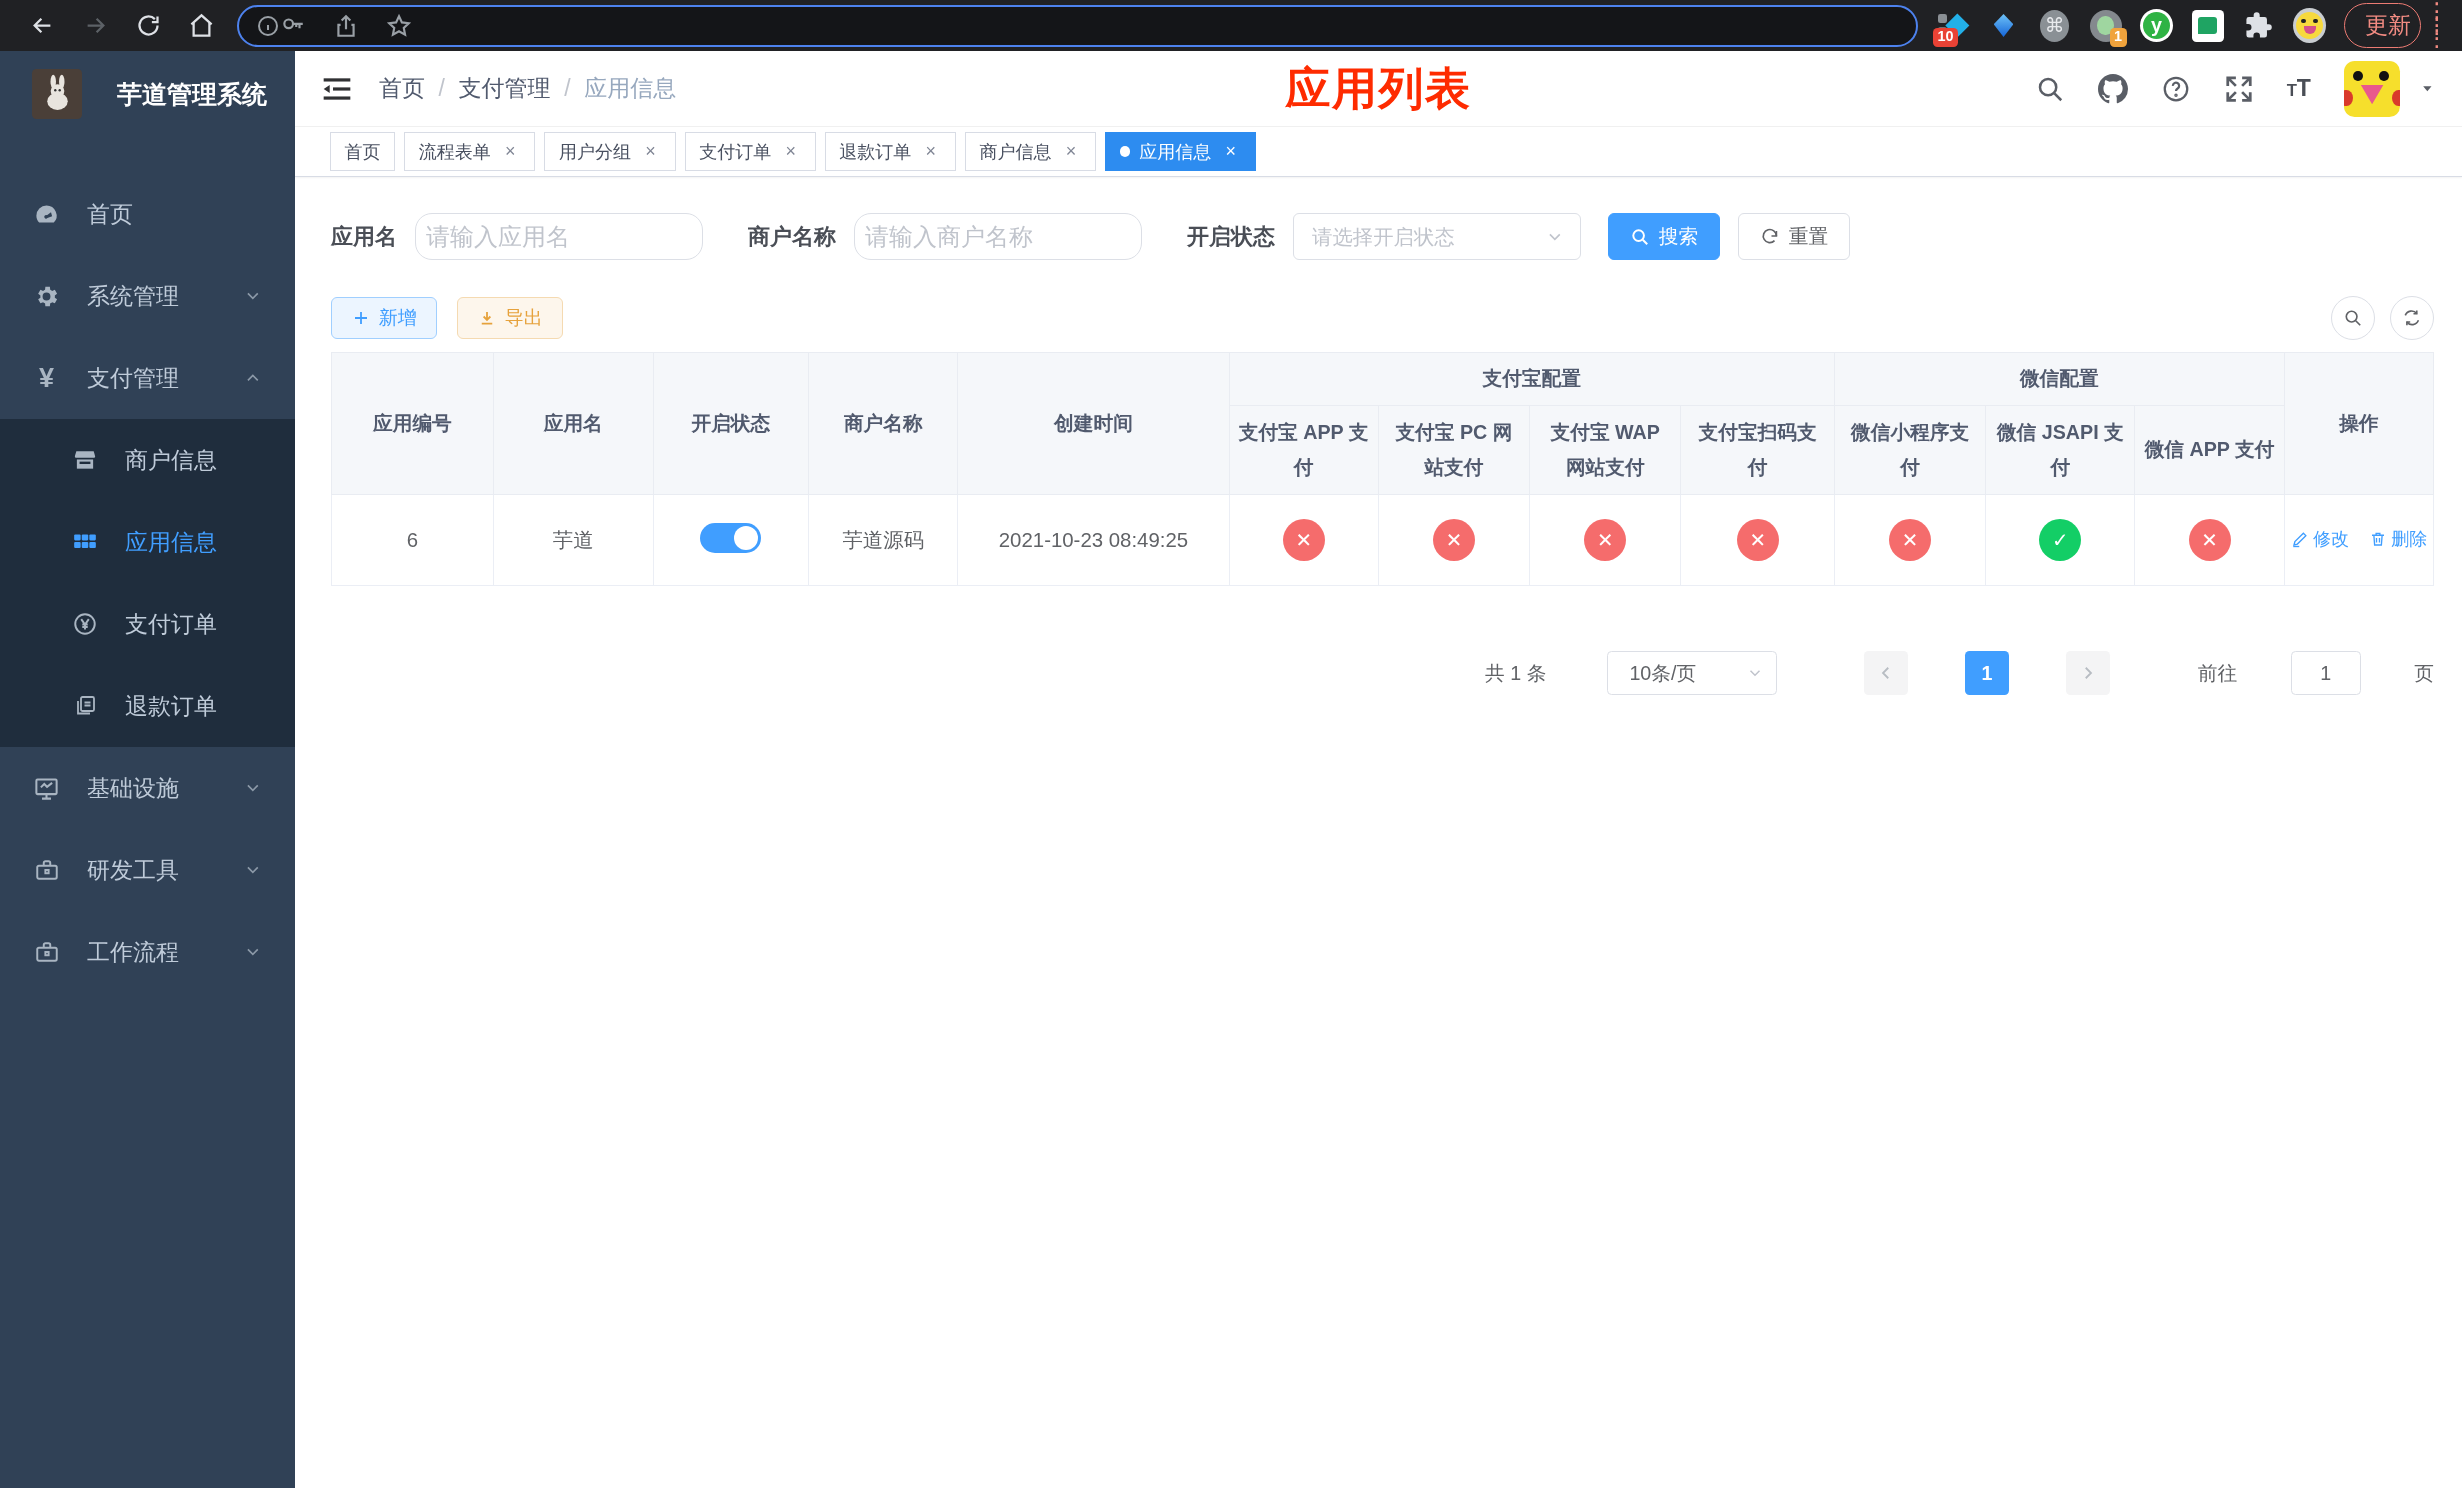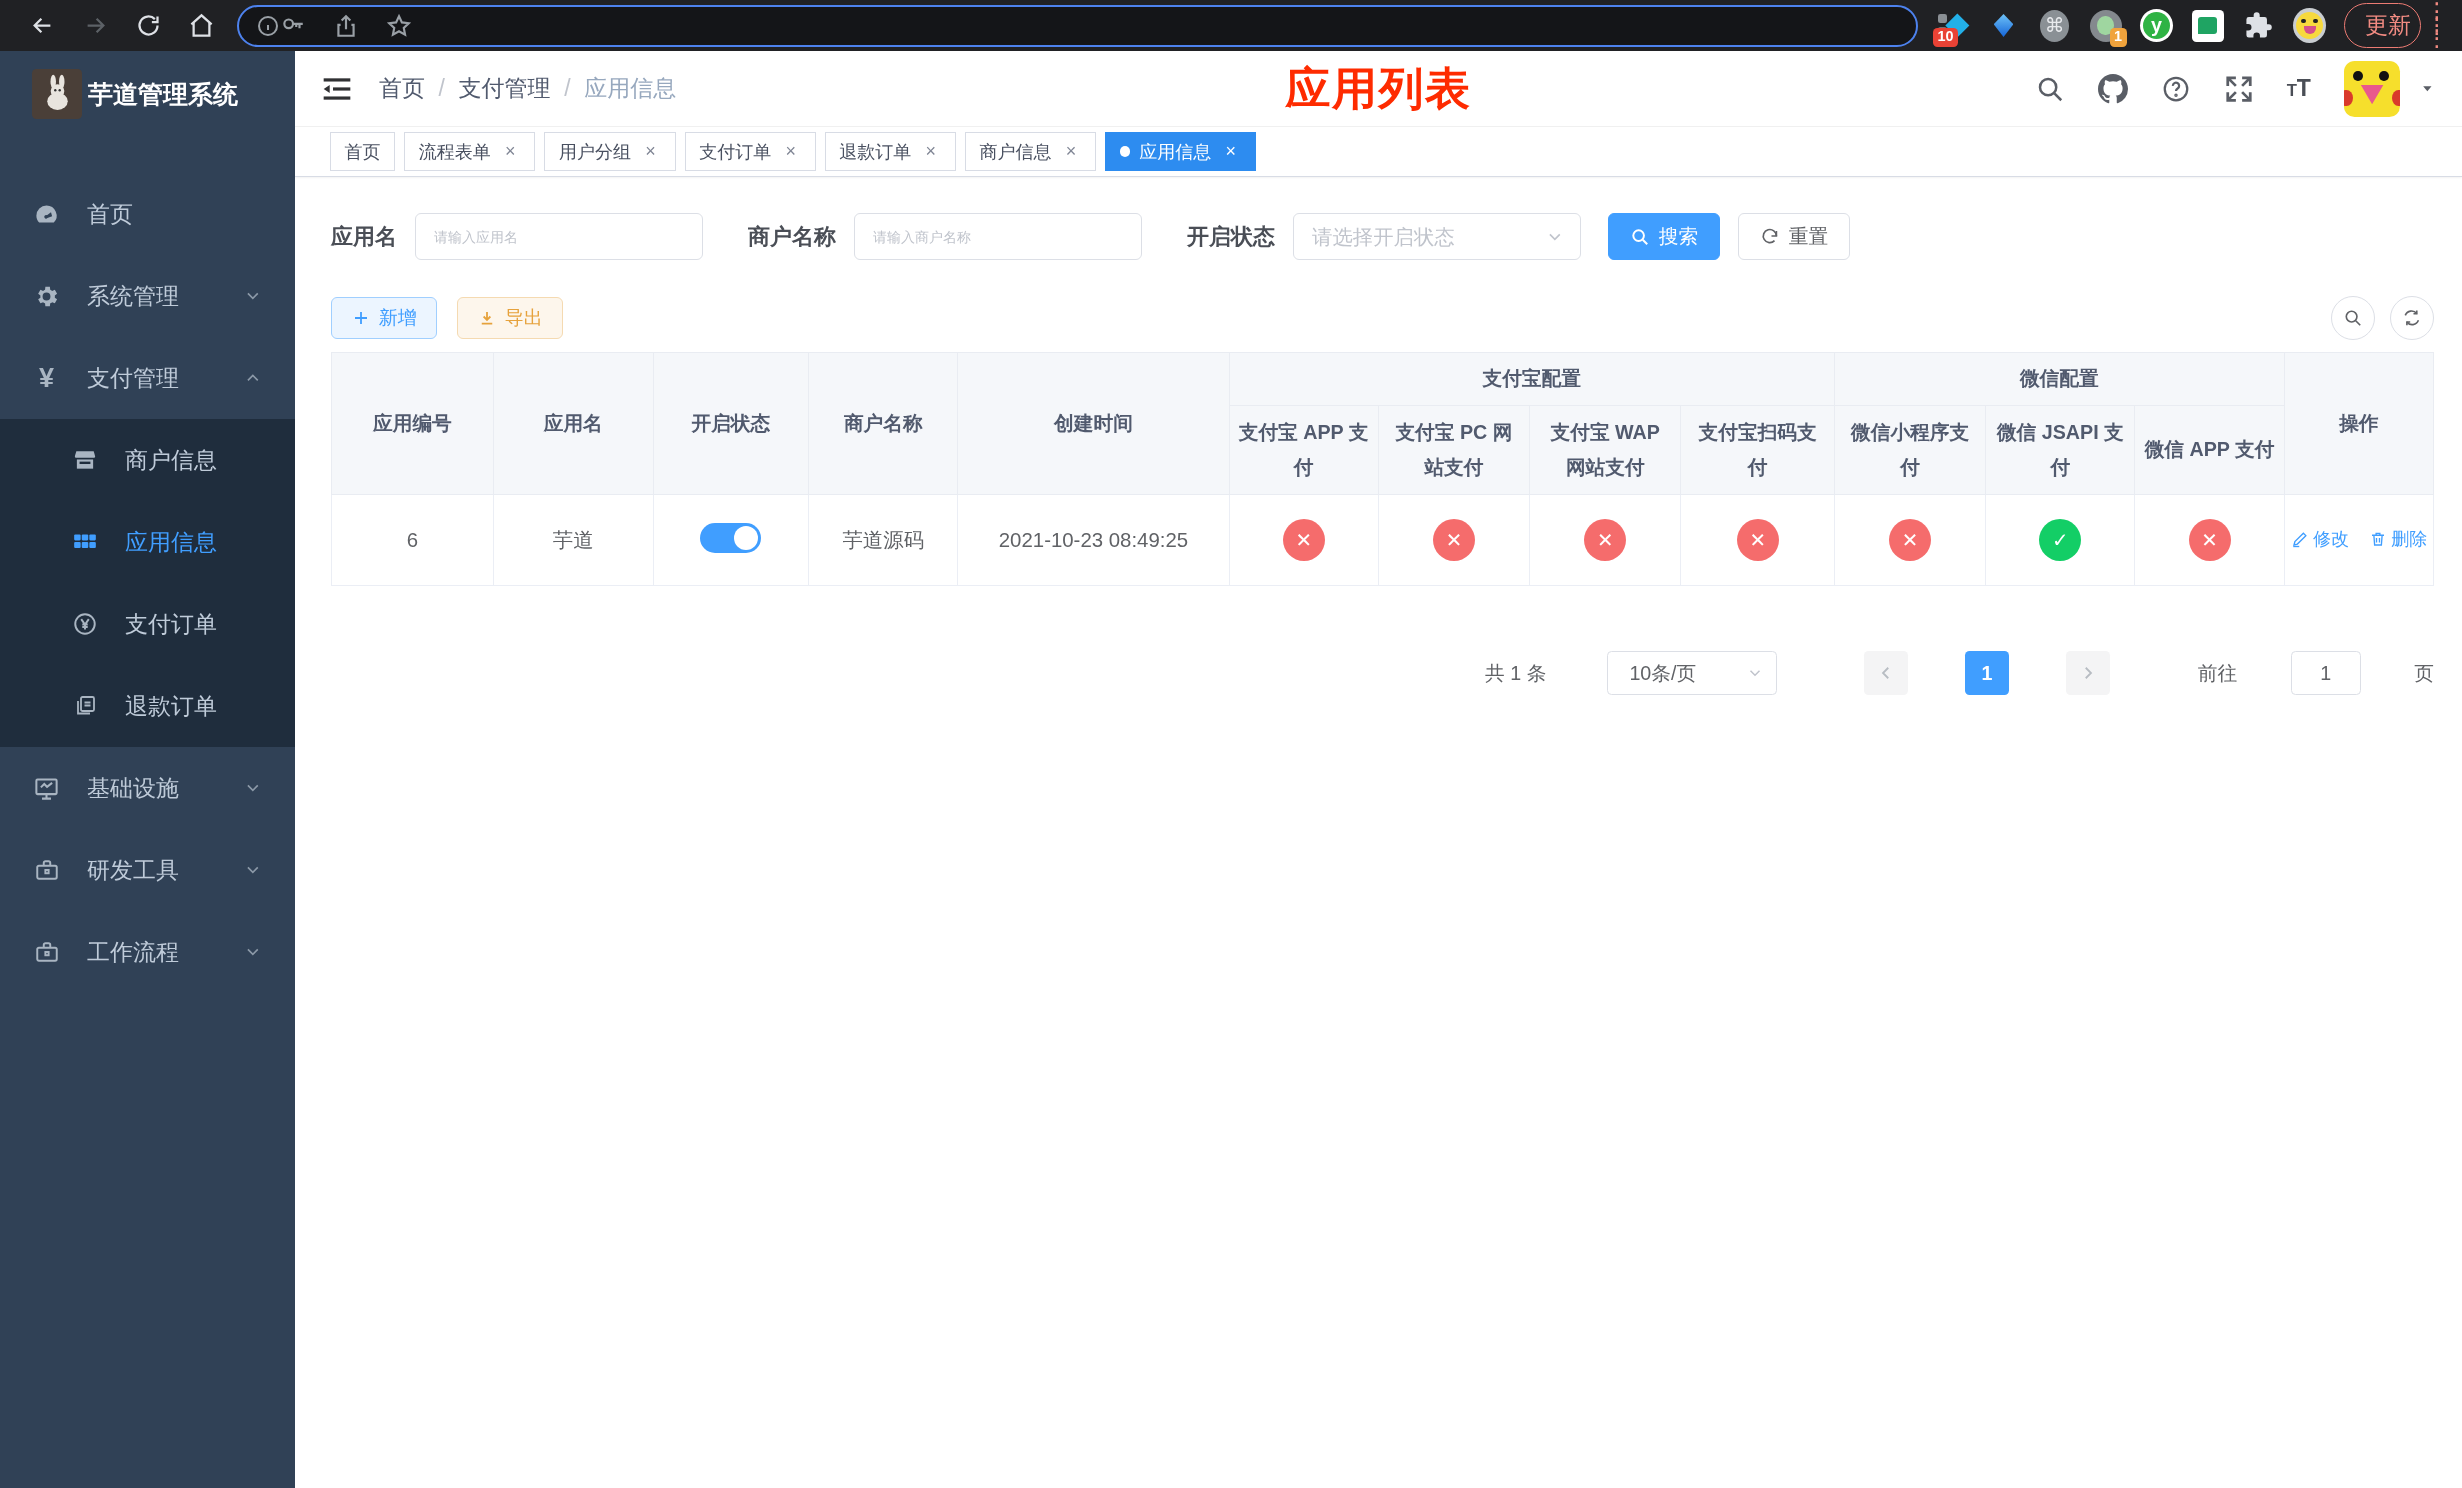--- a/index.html
+++ b/index.html
@@ -45,21 +45,21 @@
     color:#f28b82; font-size:23px; padding:6px 9px 6px 19.7px; margin:0 4.5px 0 10.6px; white-space:nowrap; }
   .vdots { color:#f28b82; font-size:23px; letter-spacing:0; line-height:.6; }
 
   
   .app { display:flex; height:1437px; }
 
   
   .sidebar { width:295px; background:#304156; color:#bfcbd9; flex:none; display:flex; flex-direction:column; }
   .logo { height:86px; display:flex; align-items:center; padding-left:32px; }
   .logo-img { width:50px; height:50px; border-radius:4.5px; background:#4a3f38; display:flex; align-items:center; justify-content:center; flex:none; }
-  .logo-title { margin-left:6px; color:#fff; font-size:25px; font-weight:bold; white-space:nowrap; }
+  .logo-title { margin-left:35px; color:#fff; font-size:25px; font-weight:bold; white-space:nowrap; }
   .menu { margin-top:36px; }
   .m-item { height:82px; display:flex; align-items:center; padding:0 32px; font-size:23px; cursor:pointer; }
   .m-item .mico { width:29px; height:29px; color:#a9b5c2; margin-right:26px; flex:none; display:flex; align-items:center; justify-content:center; font-size:27px; }
   .m-item .chev { margin-left:auto; width:19.7px; height:19.7px; color:#8c99a8; }
   .submenu { background:#1f2d3d; }
   .submenu .m-item { padding-left:70px; }
   .m-item.active { color:#409eff; }
   .m-item.active .mico { color:#409eff; }
 
   
@@ -91,22 +91,22 @@
   .tag .x { margin-left:9px; font-size:18px; color:#808695; width:21px; height:21px; border-radius:50%;
     display:inline-flex; align-items:center; justify-content:center; }
   .tag.active { background:#2d8cf0; border-color:#2d8cf0; color:#fff; }
   .tag.active .dot { width:10.6px; height:10.6px; background:#fff; border-radius:50%; margin-right:9px; }
   .tag.active .x { color:#fff; }
 
   
   .content { flex:1; padding:36px 28px 0 36px; }
   .filter-row { display:flex; align-items:center; }
   .f-label { font-size:22px; color:#4a4e56; font-weight:bold; margin-right:18px; white-space:nowrap; }
-  .f-input { width:288px; height:47px; border:0.8px solid #dcdfe6; border-radius:6px; font-size:14px; color:#606266;
-    padding:0 18px; outline:none; background:#fff; }
+  .f-input { width:288px; height:47px; border:0.8px solid #dcdfe6; border-radius:17px; font-size:24px; color:#606266;
+    padding:0 10px; outline:none; background:#fff; }
   .f-input::placeholder { color:#c0c4cc; }
   .f-select { width:288px; height:47px; border:0.8px solid #dcdfe6; border-radius:6px; display:flex; align-items:center;
     padding:0 15px 0 18px; color:#c0c4cc; font-size:20.4px; cursor:pointer; }
   .f-select .chev { margin-left:auto; width:19.7px; height:19.7px; color:#c0c4cc; }
   .gap36 { width:27px; flex:none; } .gap60 { width:45px; flex:none; } .gap24 { width:18px; flex:none; }
   .btn { height:47px; display:inline-flex; align-items:center; gap:9px; border-radius:6px; font-size:19.7px;
     padding:0 21px; cursor:pointer; border:0.8px solid transparent; white-space:nowrap; }
   .btn svg { width:19.7px; height:19.7px; }
   .btn-primary { background:#409eff; color:#fff; border-color:#409eff; }
   .btn-default { background:#fff; color:#606266; border-color:#dcdfe6; }

